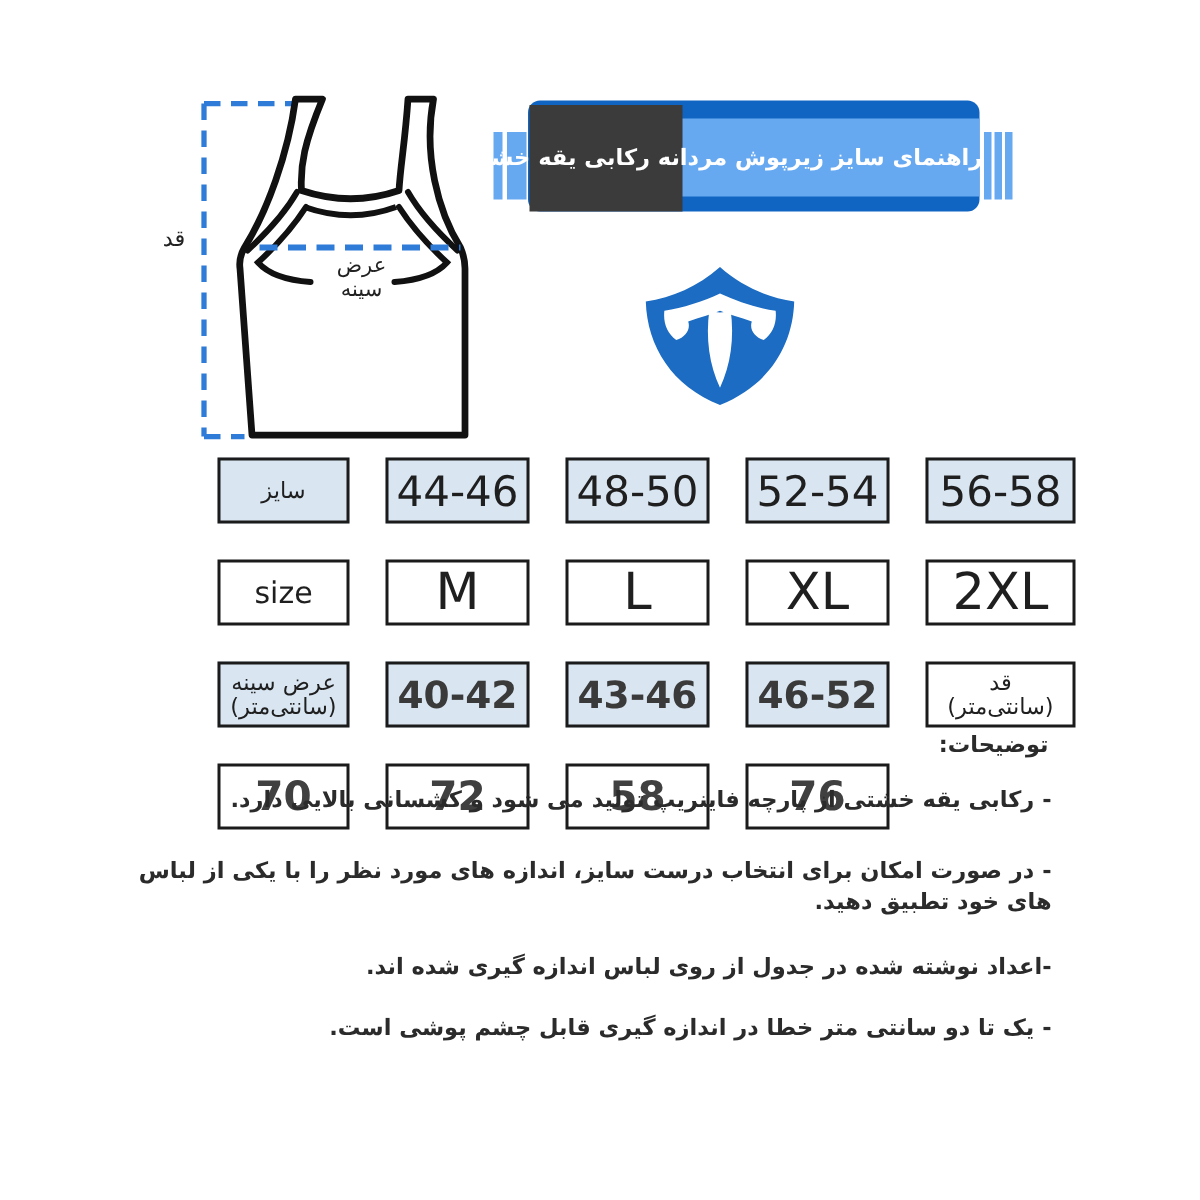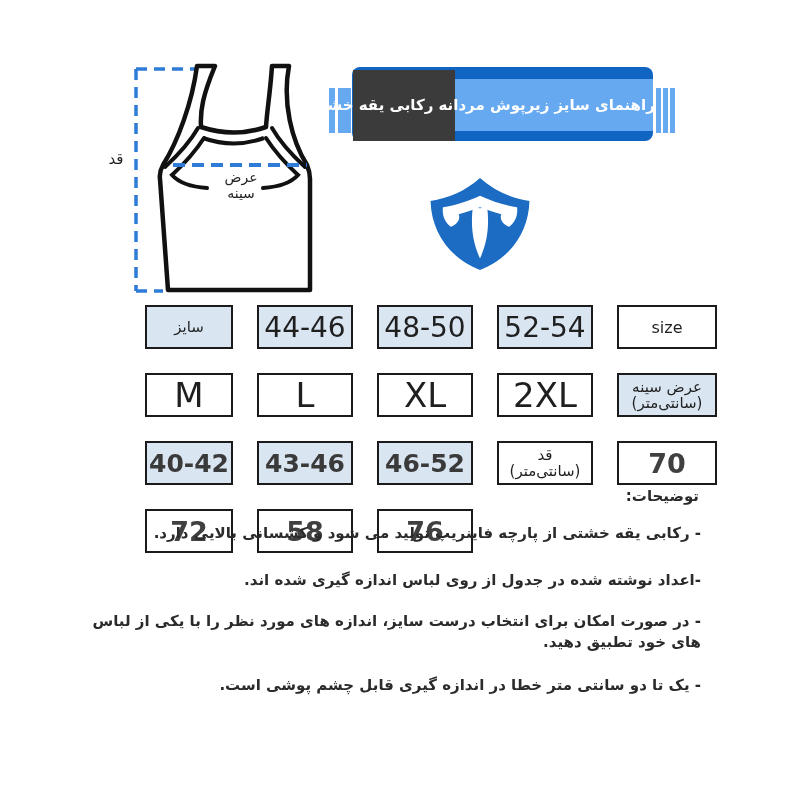--- a/index.html
+++ b/index.html
@@ -23,21 +23,21 @@
 
   
   .logo{position:absolute;left:427px;top:174px;width:106px;height:100px;}
 
   
   .sizetable{position:absolute;left:145px;top:305px;display:grid;grid-template-columns:88px 96px 96px 96px 100px;grid-template-rows:44px 44px 44px 44px;column-gap:9px;row-gap:7px;gap:24px;}
   .cell{border:2px solid #1b1b1b;background:#fff;display:flex;flex-direction:column;align-items:center;justify-content:center;box-sizing:border-box;color:#1f1f1f;}
   .cell.shaded{background:var(--cellblue);}
   .lbl{direction:rtl;font-size:15px;line-height:1.1;}
   .sub:empty{display:none;}
-  .lbl-en{font-size:16px;}
+  .lbl-en{font-size:20px;}
   .num{direction:ltr;text-align:center;}
   .r1 .num{font-size:28px;}
   .r2 .num{font-size:34px;}
   .r3 .num{font-size:25px;font-weight:bold;color:#3a3a3a;}
   .r4 .num{font-size:27px;font-weight:bold;color:#404040;}
 
   
   .notes{position:absolute;left:85px;top:487px;width:616px;direction:rtl;text-align:right;color:#2b2b2b;}
   .notes-heading{font-size:15px;font-weight:bold;margin:0 2px 18px 0;}
   .note{font-size:15px;font-weight:bold;line-height:21px;}
@@ -103,20 +103,23 @@
       </div>
     <div class="cell shaded r1">
         <span class="num">44-46</span>
       </div>
     <div class="cell shaded r1">
         <span class="num">48-50</span>
       </div>
     <div class="cell shaded r1">
         <span class="num">52-54</span>
       </div>
+    <div class="cell shaded r1">
+        <span class="num">56-58</span>
+      </div>
 
     <div class="cell r2">
         <span class="lbl-en">size</span>
       </div>
     <div class="cell r2">
         <span class="num">M</span>
       </div>
     <div class="cell r2">
         <span class="num">L</span>
       </div>
@@ -155,18 +158,18 @@
         <span class="num">58</span>
       </div>
     <div class="cell r4">
         <span class="num">76</span>
       </div>
   </div>
 
   <div class="notes">
     <p class="notes-heading">توضیحات:</p>
     <p class="note n1">- رکابی یقه خشتی از پارچه فاینریپ تولید می شود و کشسانی بالایی دارد.</p>
+    <p class="note n3">- در صورت امکان برای انتخاب درست سایز، اندازه های مورد نظر را با یکی از لباس های خود  تطبیق دهید.</p>
     <p class="note n2">-اعداد نوشته شده در جدول از روی لباس اندازه گیری شده اند.</p>
-    <p class="note n3">- در صورت امکان برای انتخاب درست سایز، اندازه های مورد نظر را با یکی از لباس های خود  تطبیق دهید.</p>
     <p class="note n4">- یک تا دو سانتی متر خطا در اندازه گیری قابل چشم پوشی است.</p>
   </div>
 
 </div>
 
 </body></html>

